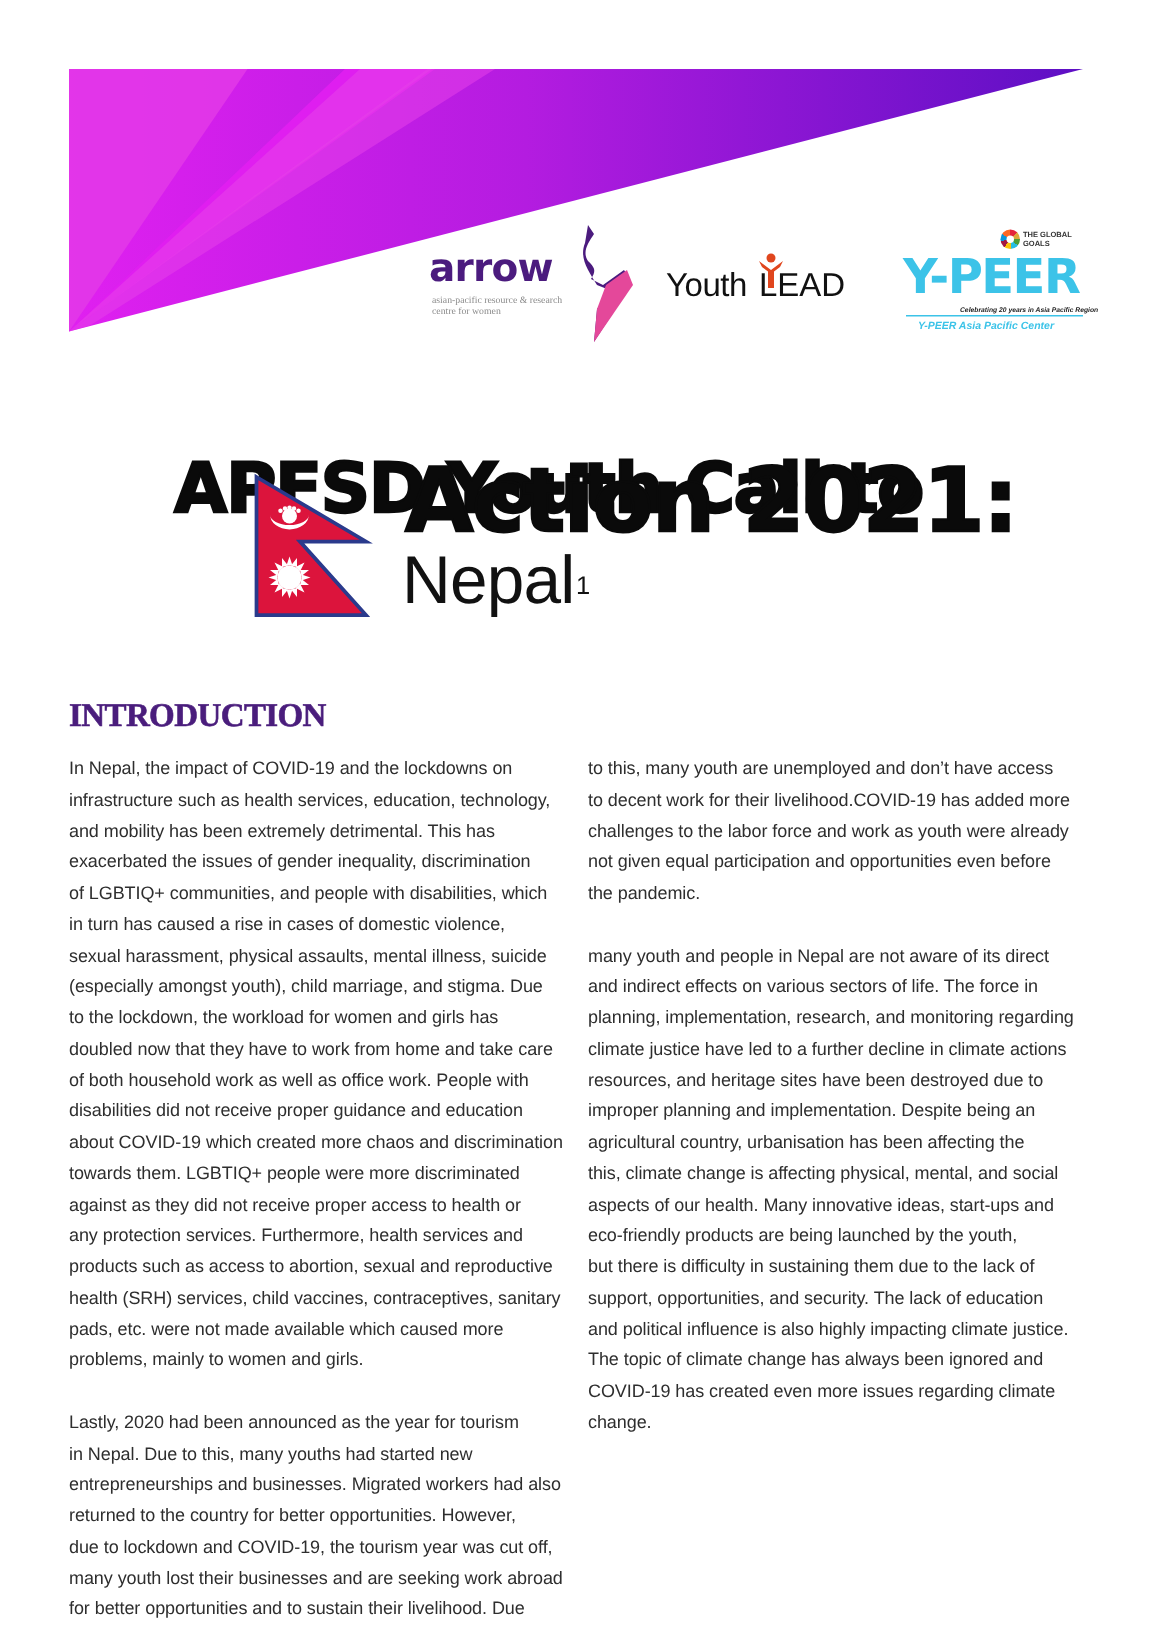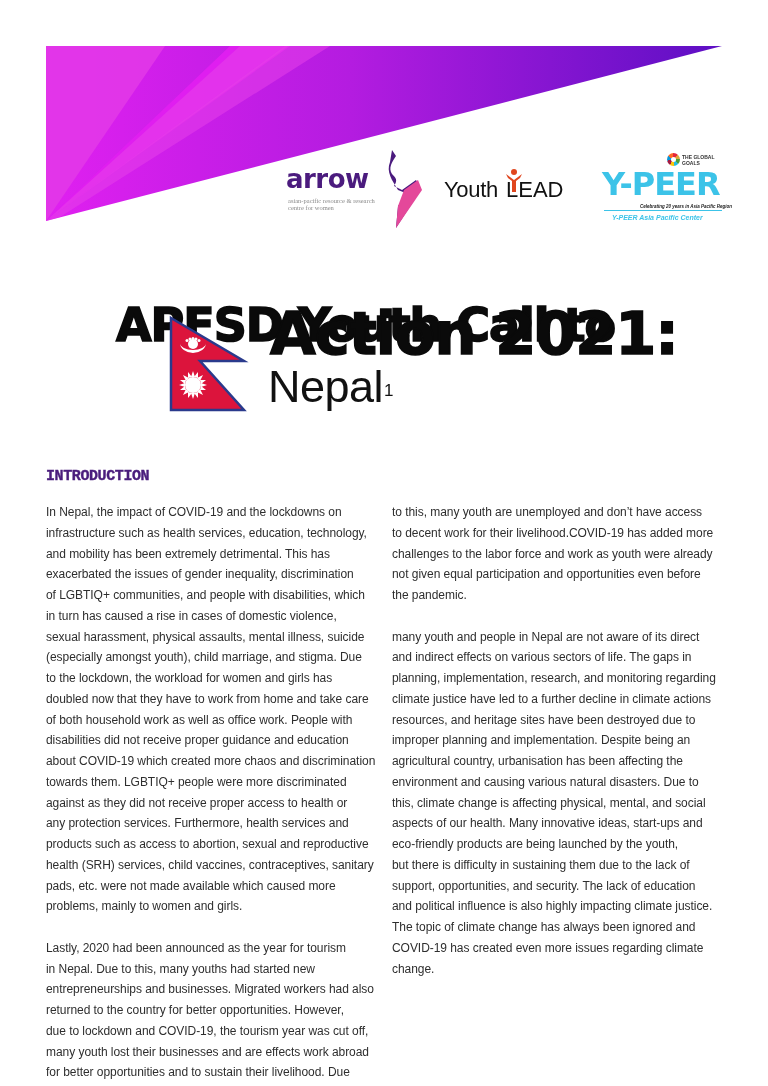--- a/index.html
+++ b/index.html
@@ -43,22 +43,22 @@
     .title-line { position: absolute; font-family: "DejaVu Sans", sans-serif; font-weight: 900; color: #0a0a0a;
                   white-space: nowrap; letter-spacing: -1px; }
     #title-1 { left: 116px; top: 254px; font-size: 46px; line-height: 56px; margin-top: 43px; -webkit-text-stroke: 1.6px #0a0a0a; }
     #title-2 { left: 270px; top: 306px; font-size: 59px; line-height: 56px; -webkit-text-stroke: 1.6px #0a0a0a; }
     #title-3 { left: 268px; top: 360px; font-family: "Liberation Sans", sans-serif; font-weight: normal;
                font-size: 45px; line-height: 54px; letter-spacing: -0.5px; -webkit-text-stroke: 0; color: #111; }
     #title-3 sup { font-size: 17px; vertical-align: top; position: relative; top: 4px; margin-left: 1px; }
     #flag { position: absolute; left: 168px; top: 315px; width: 82px; height: 98px; }
 
     
-    #intro-heading { position: absolute; left: 46px; top: 466px; font-family: Liberation Mono, monospace; font-weight: bold;
-                     font-size: 15px; color: #4a1d7c; letter-spacing: -0.4px; line-height: 22px; text-align: right; -webkit-text-stroke: 0.4px #4a1d7c; }
+    #intro-heading { position: absolute; left: 46px; top: 466px; font-family: Liberation Serif, serif; font-weight: bold;
+                     font-size: 22px; color: #4a1d7c; letter-spacing: -0.4px; line-height: 22px; text-align: right; -webkit-text-stroke: 0.4px #4a1d7c; }
 
     
     .col { position: absolute; font-family: "Liberation Sans", sans-serif; font-size: 12px; color: #2e2e2e;
            line-height: 20.75px; letter-spacing: -0.05px; }
     #col-left { left: 46px; top: 502px; width: 330px; }
     #col-right { left: 392px; top: 502px; width: 340px; }
     .para { margin: 0; }
     .para + .para { margin-top: 20.75px; }
     .ln { display: block; white-space: nowrap; height: 20.75px; }
   </style>
@@ -175,41 +175,40 @@
         <span class="ln">health (SRH) services, child vaccines, contraceptives, sanitary</span>
         <span class="ln">pads, etc. were not made available which caused more</span>
         <span class="ln">problems, mainly to women and girls.</span>
       </div>
       <div class="para">
         <span class="ln">Lastly, 2020 had been announced as the year for tourism</span>
         <span class="ln">in Nepal. Due to this, many youths had started new</span>
         <span class="ln">entrepreneurships and businesses. Migrated workers had also</span>
         <span class="ln">returned to the country for better opportunities. However,</span>
         <span class="ln">due to lockdown and COVID-19, the tourism year was cut off,</span>
-        <span class="ln">many youth lost their businesses and are effects work abroad</span>
+        <span class="ln">many youth lost their businesses and are seeking work abroad</span>
         <span class="ln">for better opportunities and to sustain their livelihood. Due</span>
       </div>
     </div>
   <div class="col" id="col-right">
       <div class="para">
         <span class="ln">to this, many youth are unemployed and don’t have access</span>
         <span class="ln">to decent work for their livelihood.COVID-19 has added more</span>
         <span class="ln">challenges to the labor force and work as youth were already</span>
         <span class="ln">not given equal participation and opportunities even before</span>
         <span class="ln">the pandemic.</span>
       </div>
       <div class="para">
         <span class="ln">many youth and people in Nepal are not aware of its direct</span>
-        <span class="ln">and indirect effects on various sectors of life. The gaps in</span>
+        <span class="ln">and indirect effects on various sectors of life. The force in</span>
         <span class="ln">planning, implementation, research, and monitoring regarding</span>
         <span class="ln">climate justice have led to a further decline in climate actions</span>
         <span class="ln">resources, and heritage sites have been destroyed due to</span>
         <span class="ln">improper planning and implementation. Despite being an</span>
         <span class="ln">agricultural country, urbanisation has been affecting the</span>
-        <span class="ln">environment and causing various natural disasters.  Due to</span>
         <span class="ln">this, climate change is affecting physical, mental, and social</span>
         <span class="ln">aspects of our health. Many innovative ideas, start-ups and</span>
         <span class="ln">eco-friendly products are being launched by the youth,</span>
         <span class="ln">but there is difficulty in  sustaining them due to the lack of</span>
         <span class="ln">support, opportunities, and security. The lack of education</span>
         <span class="ln">and political influence is also highly impacting climate justice.</span>
         <span class="ln">The topic of climate change has always been ignored and</span>
         <span class="ln">COVID-19 has created even more issues regarding climate</span>
         <span class="ln">change.</span>
       </div>

